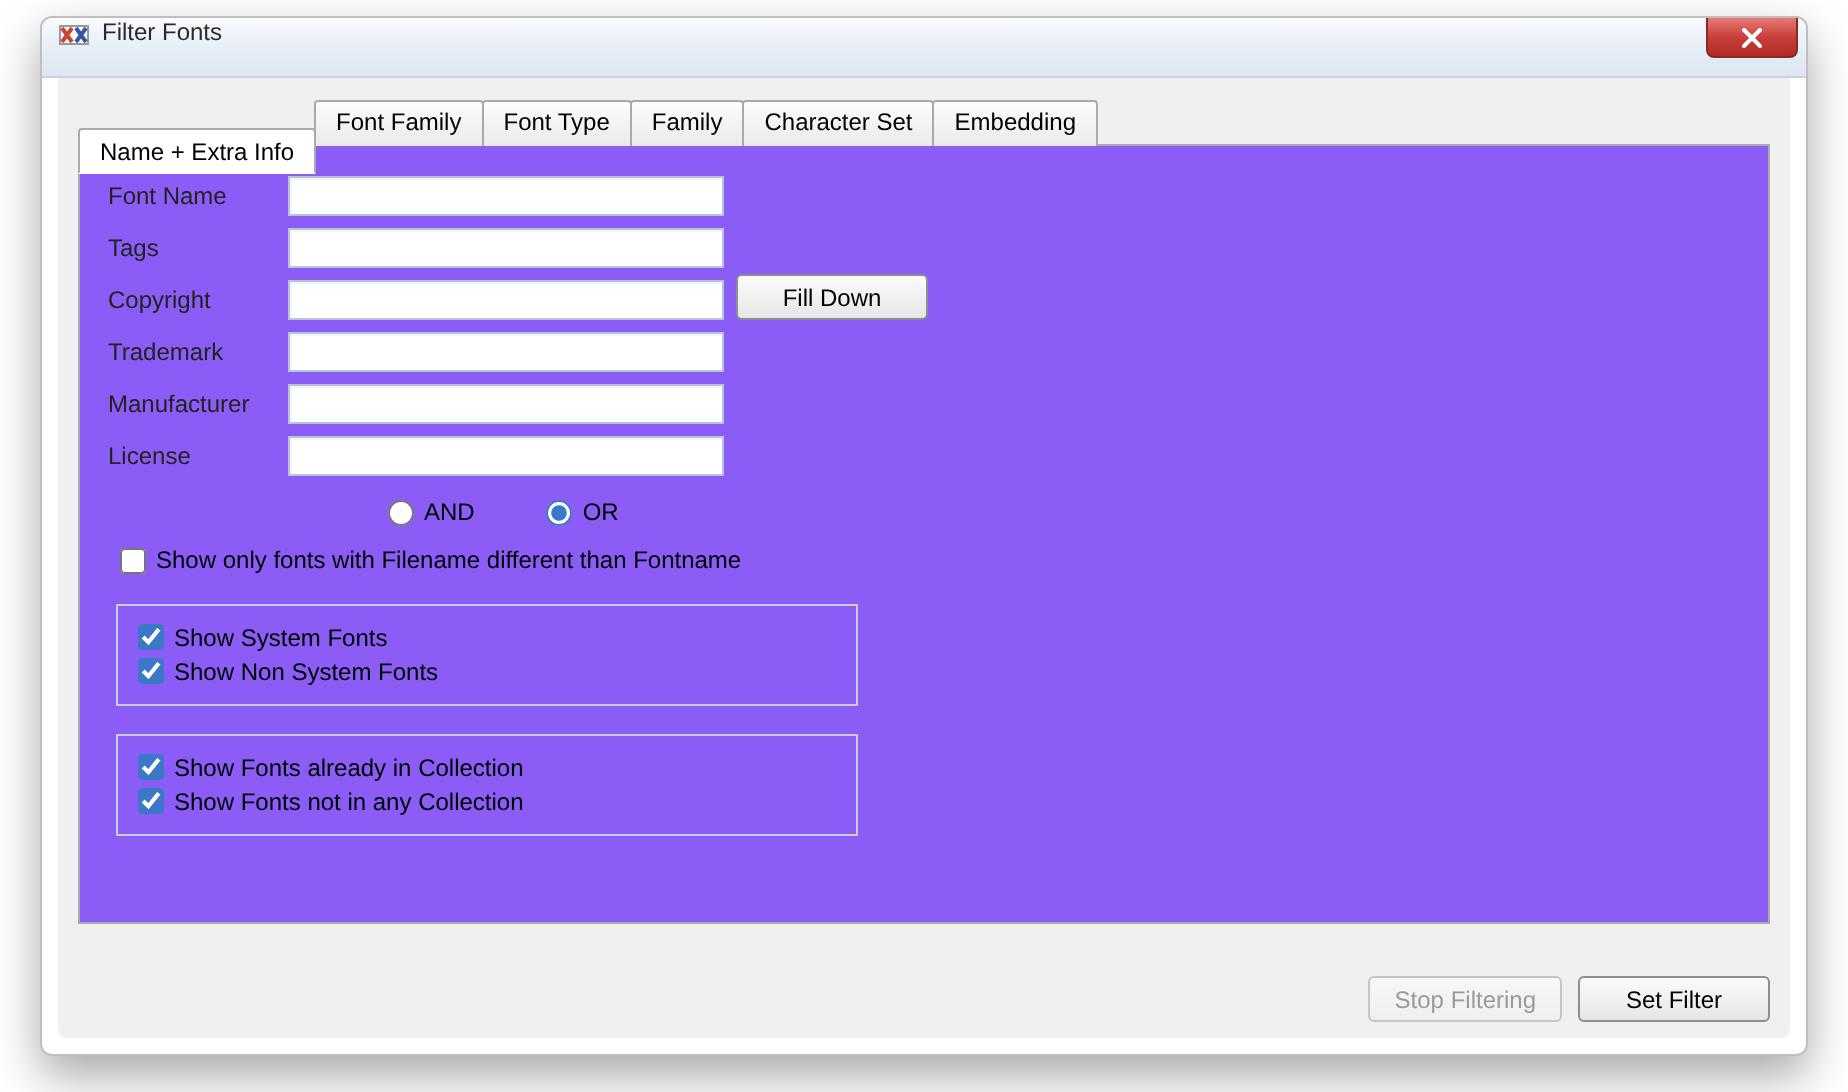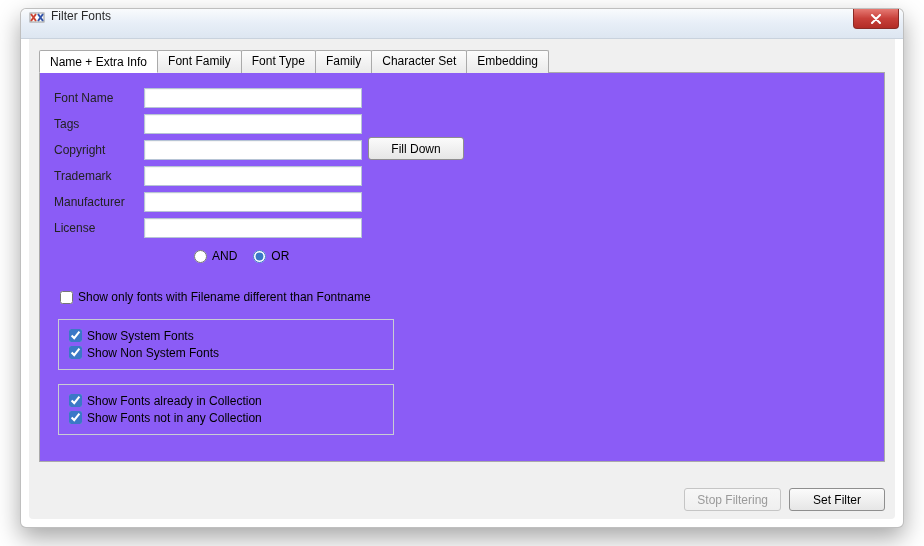--- a/index.html
+++ b/index.html
@@ -73,21 +73,21 @@
     font-size: 12px;
     cursor: pointer;
     margin-right: -1px;
     border-radius: 2px 2px 0 0;
     position: relative;
     top: 1px;
   }
   .tab.active {
     background: #fff;
     border-bottom: 1px solid #fff;
-    top: 1px;
+    top: 15px;
     z-index: 3;
     padding-top: 4px;
   }
   .tabpanel {
     border: 1px solid #aaa;
     background: #8b5cf6;
     padding: 14px 14px 4px 14px;
     min-height: 390px;
     position: relative;
     z-index: 1;
@@ -127,39 +127,39 @@
     padding: 0 12px;
   }
   .winbtn:disabled {
     color: #9a9a9a;
     border-color: #c5c5c5;
     background: linear-gradient(#f7f7f7, #efefef);
     cursor: default;
   }
   .radio-row {
     display: flex;
-    gap: 16px;
+    gap: 36px;
     margin-left: 140px;
     margin-top: 10px;
-    margin-bottom: 27px;
+    margin-bottom: 10px;
     align-items: center;
   }
   .radio-row label, .check-label {
     display: inline-flex;
     align-items: center;
     gap: 5px;
     cursor: pointer;
   }
   .check-row {
     margin: 4px 0 12px 6px;
   }
   .group {
     border: 1px solid #c9cdd3;
     padding: 6px 10px;
-    width: 336px;
+    width: 371px;
     margin: 0 0 14px 4px;
   }
   .group .check-label { display:flex; margin: 3px 0; }
   input[type=checkbox], input[type=radio] {
     accent-color: #3b78c7;
     width: 13px; height: 13px;
     margin: 0;
   }
   .button-bar {
     position: absolute;

